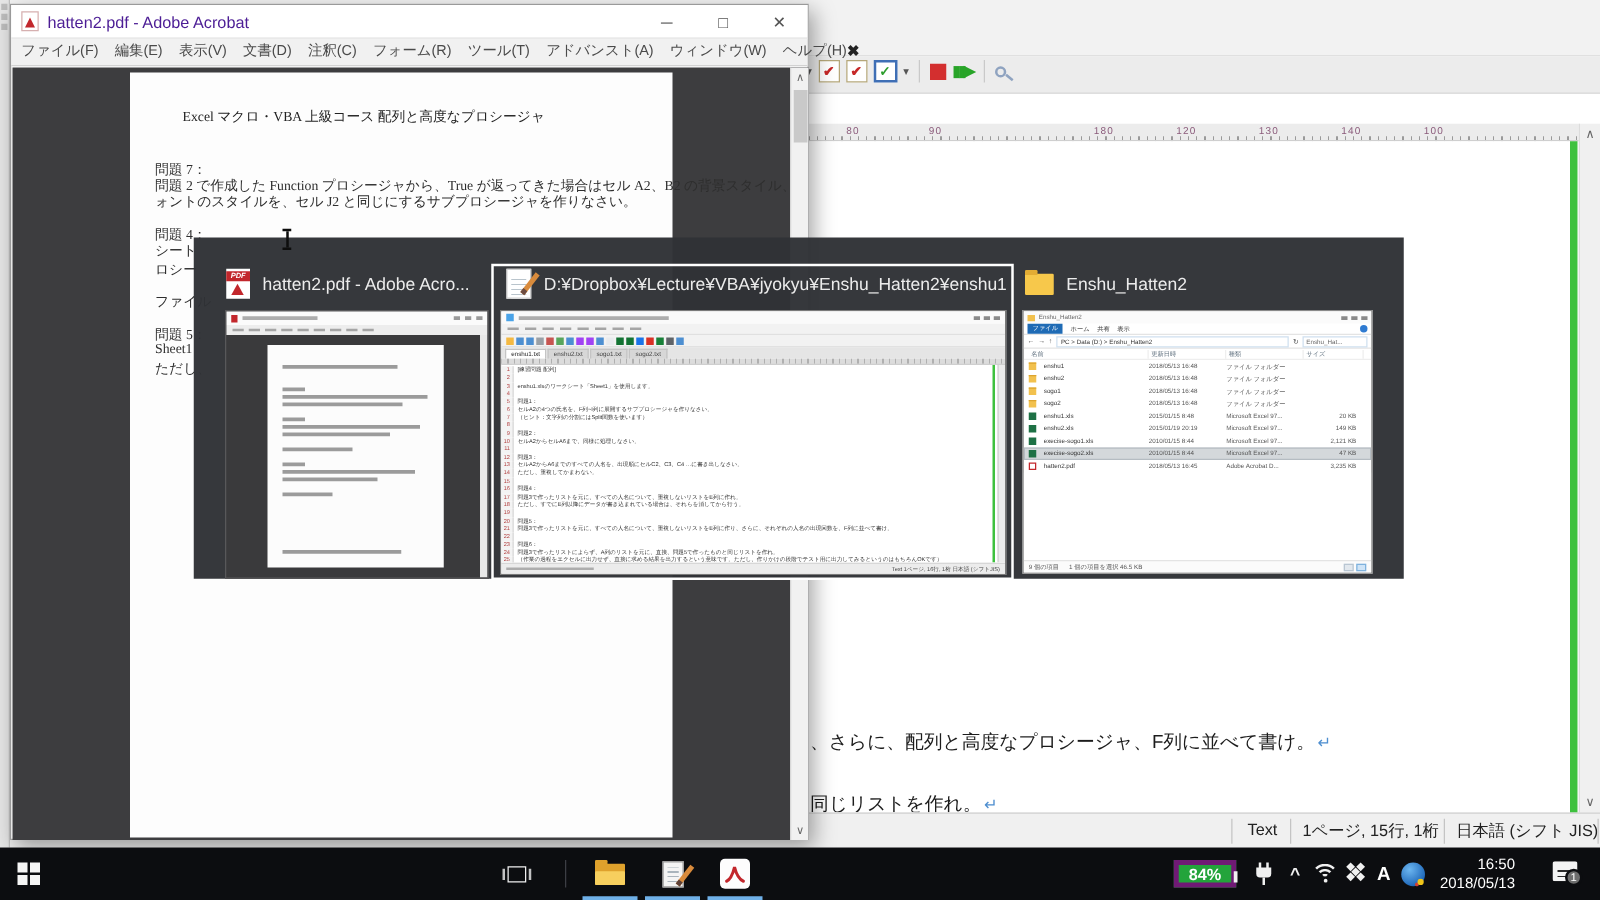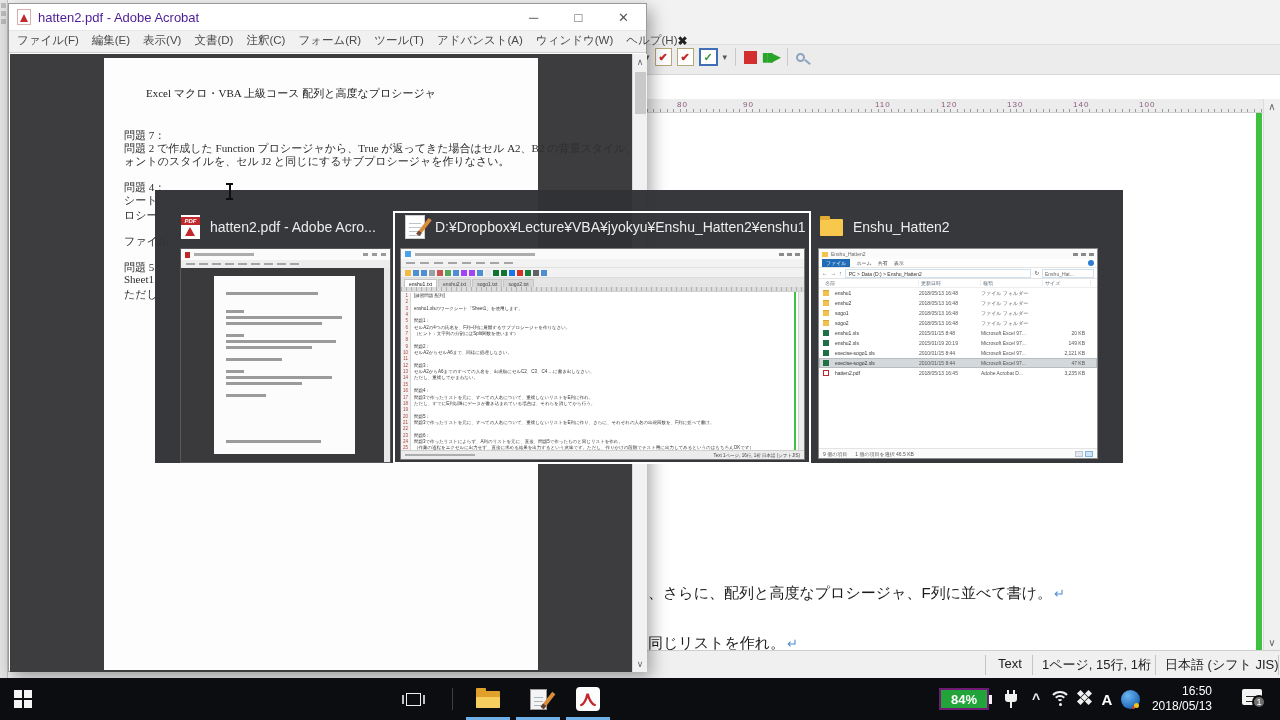--- a/index.html
+++ b/index.html
@@ -173,21 +173,21 @@
   .fi-folder{position:relative;width:24px;height:17px}
   .fi-folder .ff-back{position:absolute;left:0;top:0;width:24px;height:17px;background:#dfa12c;border-radius:1px}
   .fi-folder .ff-back::before{content:"";position:absolute;left:0;top:-3px;width:10px;height:4px;background:#dfa12c;border-radius:1px 1px 0 0}
   .fi-folder .ff-front{position:absolute;left:0;bottom:0;width:24px;height:11px;background:#f7cf5e;border-radius:1px}
   .fi-page{position:relative;width:17px;height:21px;background:#f4f4f4;border:1px solid #9a9a9a;
      background-image:repeating-linear-gradient(#f4f4f4 0 3px,#a9b4bc 3px 4px);background-size:9px 12px;background-position:3px 4px;background-repeat:no-repeat}
   .fi-page::after{content:"";position:absolute;right:-4px;bottom:-1px;width:4px;height:15px;background:#d98b3c;border-bottom:4px solid #5d4037;transform:rotate(38deg)}
   .fi-acro{width:24px;height:24px;background:#fdfdfd;border-radius:4px;display:flex;align-items:center;justify-content:center}
   .tray-item{position:absolute;top:0;height:42px;display:flex;align-items:center;justify-content:center}
   .batt{left:936px;width:56px}
-  .batt-box{position:relative;width:50px;height:22px;border:2px solid #701a75;background:#23a43b;display:flex;align-items:center;justify-content:center}
+  .batt-box{position:relative;width:50px;height:22px;border:4px solid #701a75;background:#23a43b;display:flex;align-items:center;justify-content:center}
   .batt-box span{color:#fff;font-size:13px;font-weight:bold}
   .batt-nub{position:absolute;right:-5px;top:5px;width:3px;height:9px;background:#f2f2f2}
   .plug{left:1000px;width:22px}
   .plug-i{position:relative;width:12px;height:18px}
   .plug-i b{position:absolute;background:#f0f0f0}
   .pr1{left:2px;top:0;width:2px;height:5px}.pr2{left:8px;top:0;width:2px;height:5px}
   .pbody{left:0;top:4px;width:12px;height:8px;border-radius:0 0 3px 3px}
   .pstem{left:5px;top:12px;width:2px;height:6px}
   .chev{left:1026px;width:20px;color:#f0f0f0;font-size:14px;font-weight:bold}
   .wifi{left:1048px;width:24px}
@@ -231,21 +231,21 @@
         <span class="bt-play">▮▮▶</span>
         <i class="bt-sep"></i>
         <span class="bt-pin"></span>
       </div>
     </div>
     <div class="bg-ruler">
         <div id="ruler-nums">
           <span class="rnum" style="left: 677px;">80</span>
           <span class="rnum" style="left: 743px;">90</span>
           <span class="rnum" style="left: 809px; margin-top: 32px;">100</span>
-          <span class="rnum" style="left: 875px;">110</span>
+          <span class="rnum" style="left: 875px;">180</span>
           <span class="rnum" style="left: 941px;">120</span>
           <span class="rnum" style="left: 1007px;">130</span>
           <span class="rnum" style="left: 1073px;">140</span>
           <span class="rnum" style="left: 1139px;">100</span>
         </div>
       </div>
     <div class="bg-content">
         <div id="bg-lines">
           <div class="bgl" style="left: 648px; top: 471px;"><span>、さらに、配列と高度なプロシージャ、F列に並べて書け。</span><span class="ret">↵</span></div>
           <div class="bgl" style="left: 648px; top: 521px;"><span>同じリストを作れ。</span><span class="ret">↵</span></div>

